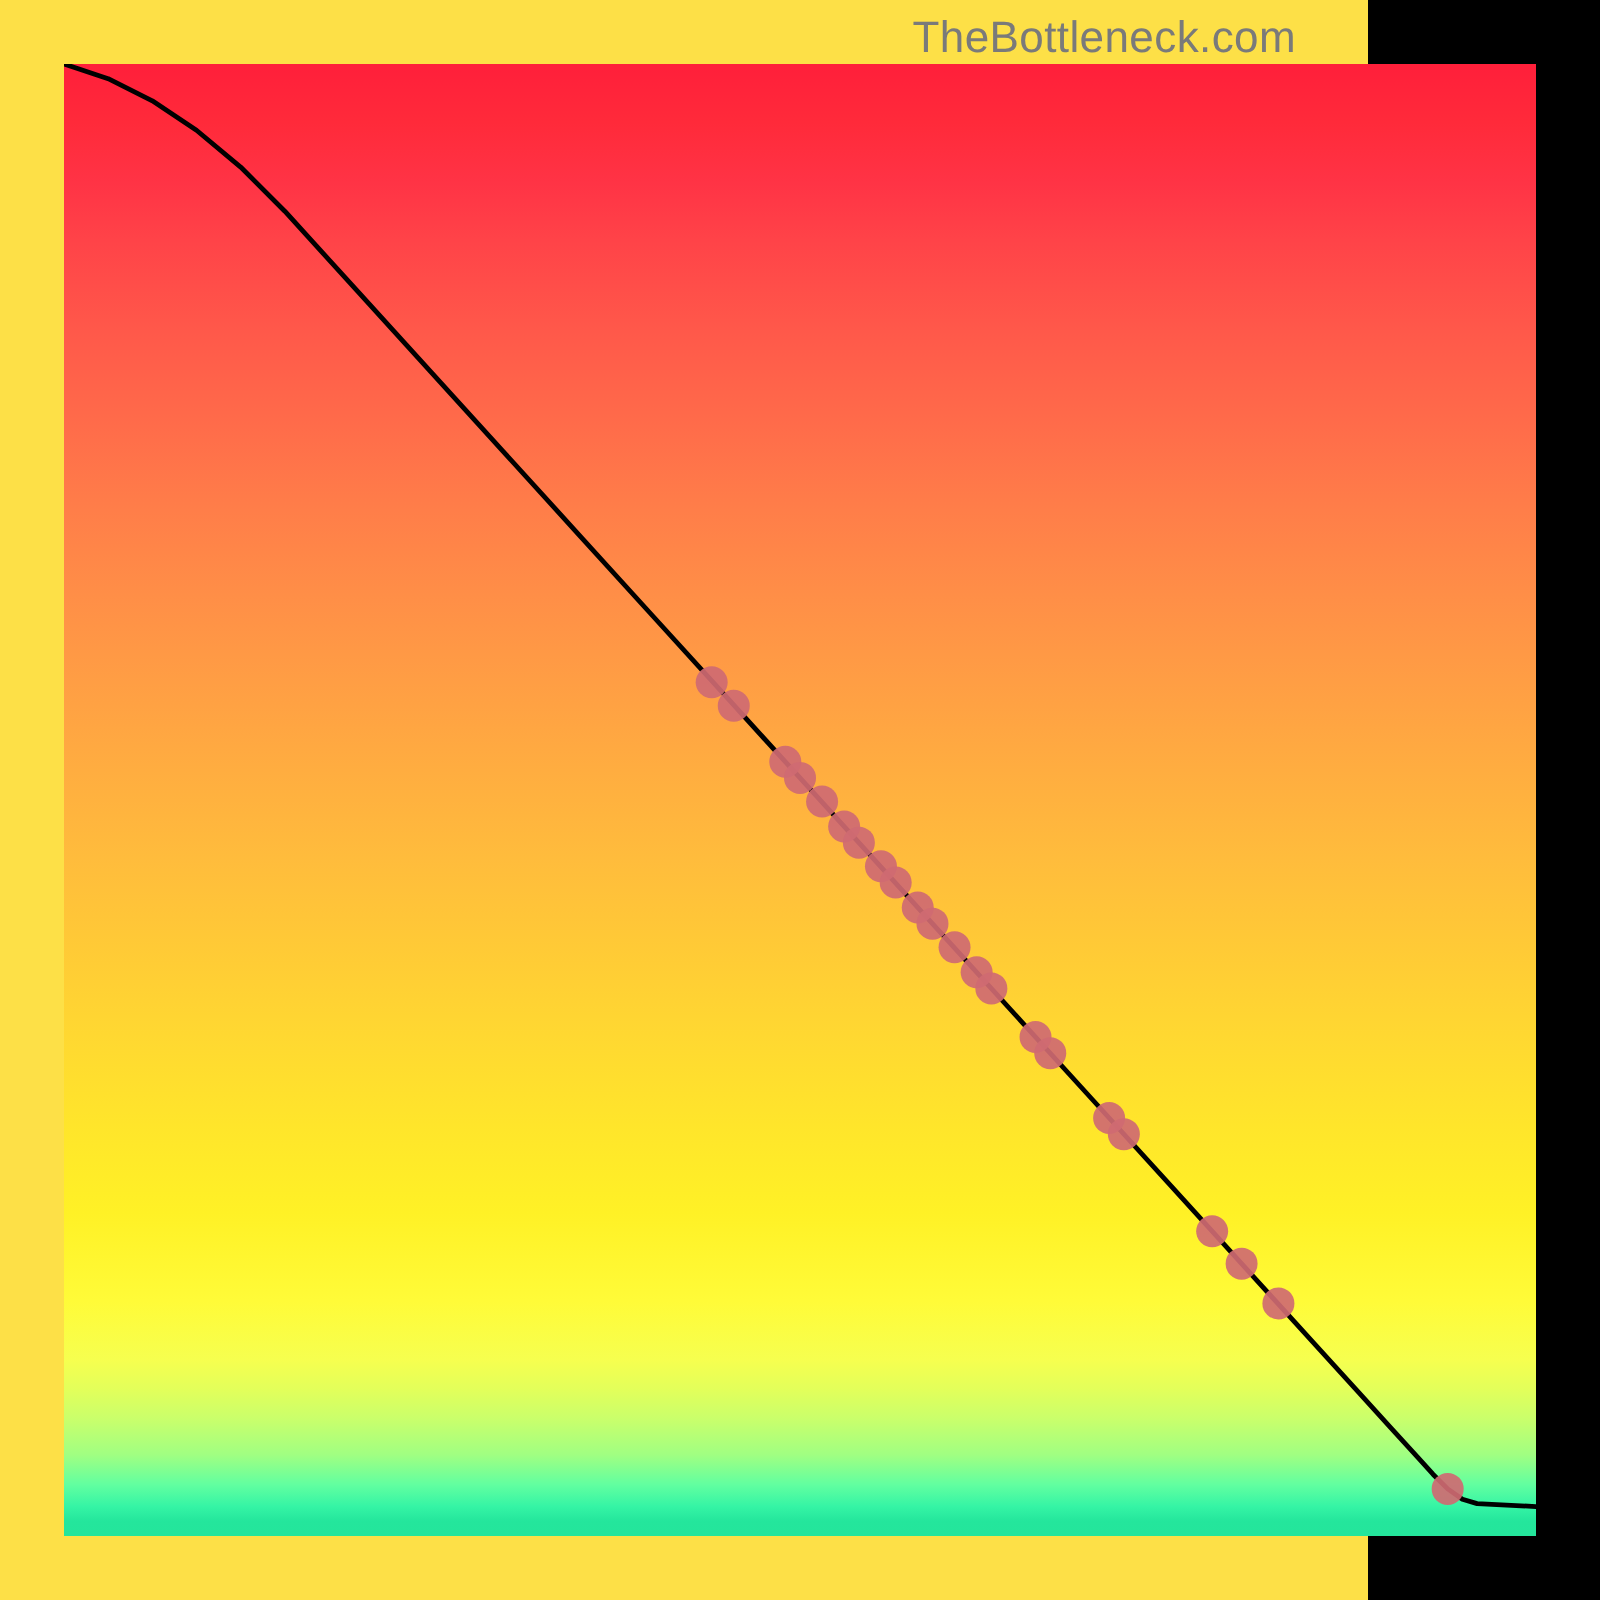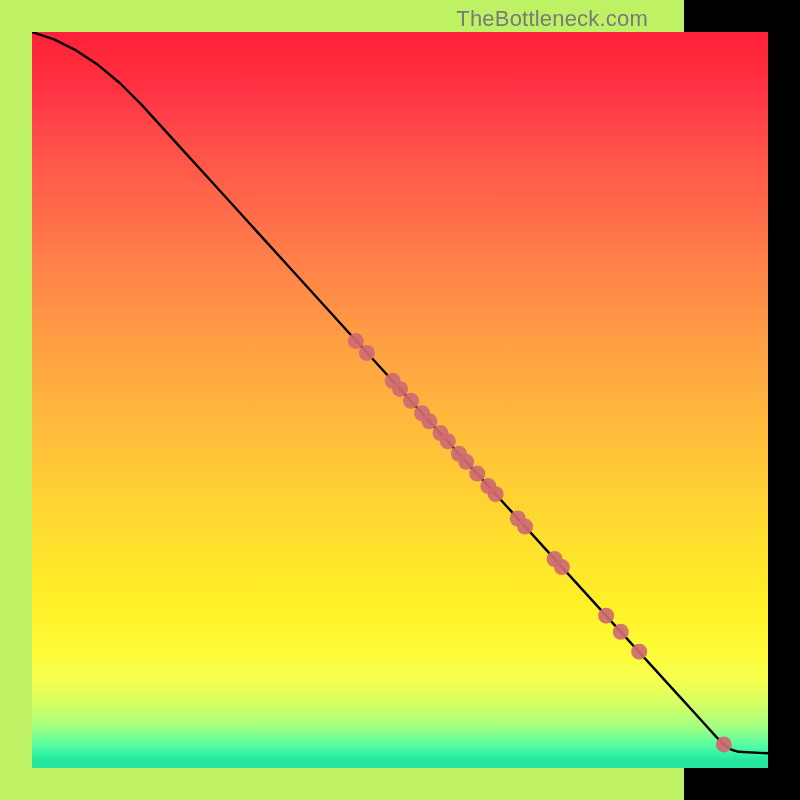--- a/index.html
+++ b/index.html
@@ -8,21 +8,21 @@
     width: 800px;
     height: 800px;
     overflow: hidden;
     background: #000;
     font-family: Arial, Helvetica, sans-serif;
   }
   .outer {
     position: relative;
     width: 684px;
     height: 800px;
-    background: #bef264;
+    background: #fde047;
   }
   .plot {
     position: absolute;
     left: 32px;
     top: 32px;
     width: 736px;
     height: 736px;
     overflow: hidden;
   }
   .gradient {

